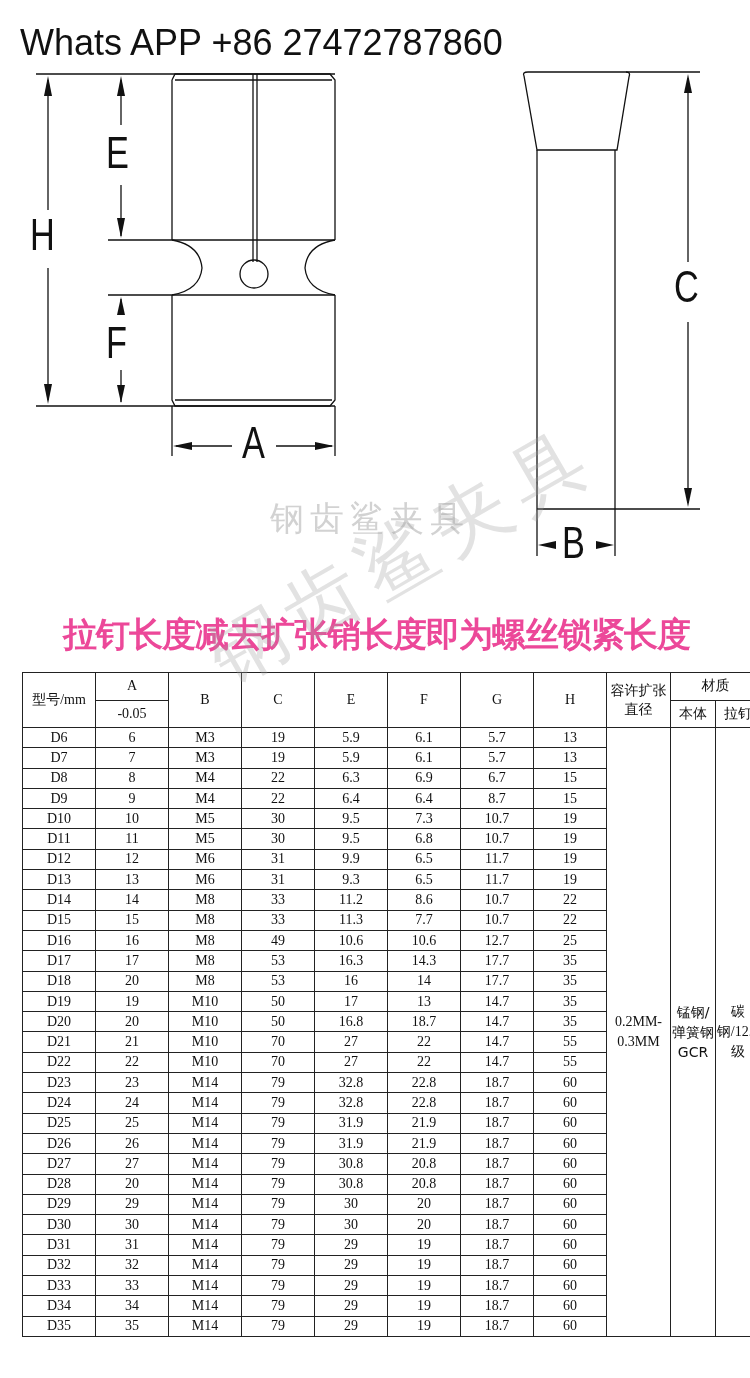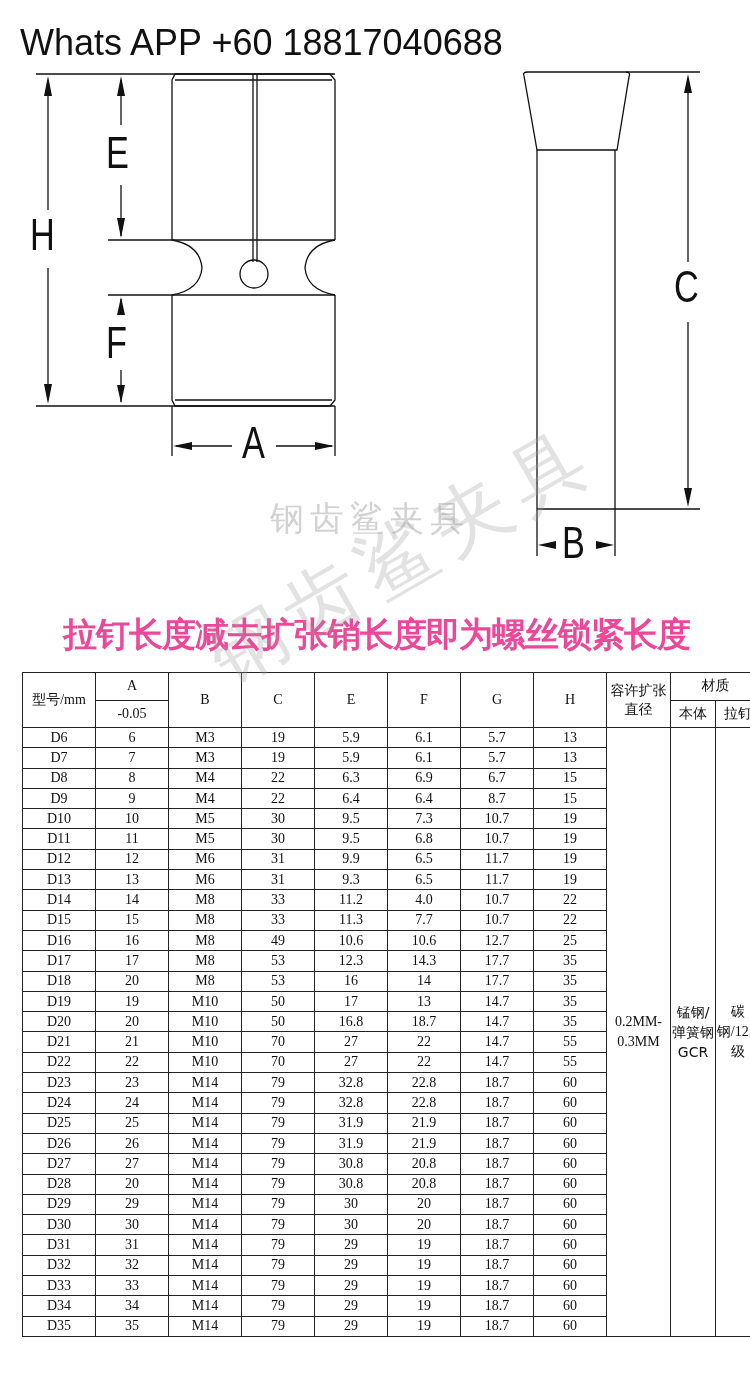--- a/index.html
+++ b/index.html
@@ -13,21 +13,21 @@
   table.spec{position:absolute;left:22px;top:672px;width:738px;border-collapse:collapse;table-layout:fixed;font-family:"Liberation Serif","DejaVu Serif",serif;font-size:14px;}
   table.spec td{border:1px solid #222;text-align:center;padding:0;height:19.3px;line-height:18px;}
   table.spec td.h{font-size:14px;}
   table.spec td.merged{vertical-align:middle;font-size:14px;line-height:20px;}
   .mat1{font-family:"DejaVu Sans","Liberation Sans",sans-serif;font-size:15px;line-height:20px;}
   .wm2{left:190px;top:620px;font-size:76px;color:rgba(160,160,160,0.30);transform:rotate(-30deg);transform-origin:left top;font-family:"DejaVu Serif",serif;letter-spacing:10px;}
 </style>
 </head>
 <body>
 
-<div class="abs contact">Whats APP +60 18817040688</div>
+<div class="abs contact">Whats APP +86 27472787860</div>
 
 <svg class="draw" width="750" height="600" viewBox="0 0 750 600">
   <g stroke="#111" stroke-width="1.3" fill="none">
 
     <line x1="36" y1="74" x2="335" y2="74"></line>
     <line x1="36" y1="406" x2="335" y2="406"></line>
 
     <path d="M172 80 L175 74 L330 74 L335 80 L335 240 M172 80 L172 240"></path>
     <line x1="175" y1="80" x2="332" y2="80"></line>
 
@@ -212,21 +212,21 @@
         <td>6.5</td>
         <td>11.7</td>
         <td>19</td>
       </tr>
       <tr>
         <td>D14</td>
         <td>14</td>
         <td>M8</td>
         <td>33</td>
         <td>11.2</td>
-        <td>4.0</td>
+        <td>8.6</td>
         <td>10.7</td>
         <td>22</td>
       </tr>
       <tr>
         <td>D15</td>
         <td>15</td>
         <td>M8</td>
         <td>33</td>
         <td>11.3</td>
         <td>7.7</td>
@@ -241,21 +241,21 @@
         <td>10.6</td>
         <td>10.6</td>
         <td>12.7</td>
         <td>25</td>
       </tr>
       <tr>
         <td>D17</td>
         <td>17</td>
         <td>M8</td>
         <td>53</td>
-        <td>12.3</td>
+        <td>16.3</td>
         <td>14.3</td>
         <td>17.7</td>
         <td>35</td>
       </tr>
       <tr>
         <td>D18</td>
         <td>20</td>
         <td>M8</td>
         <td>53</td>
         <td>16</td>

